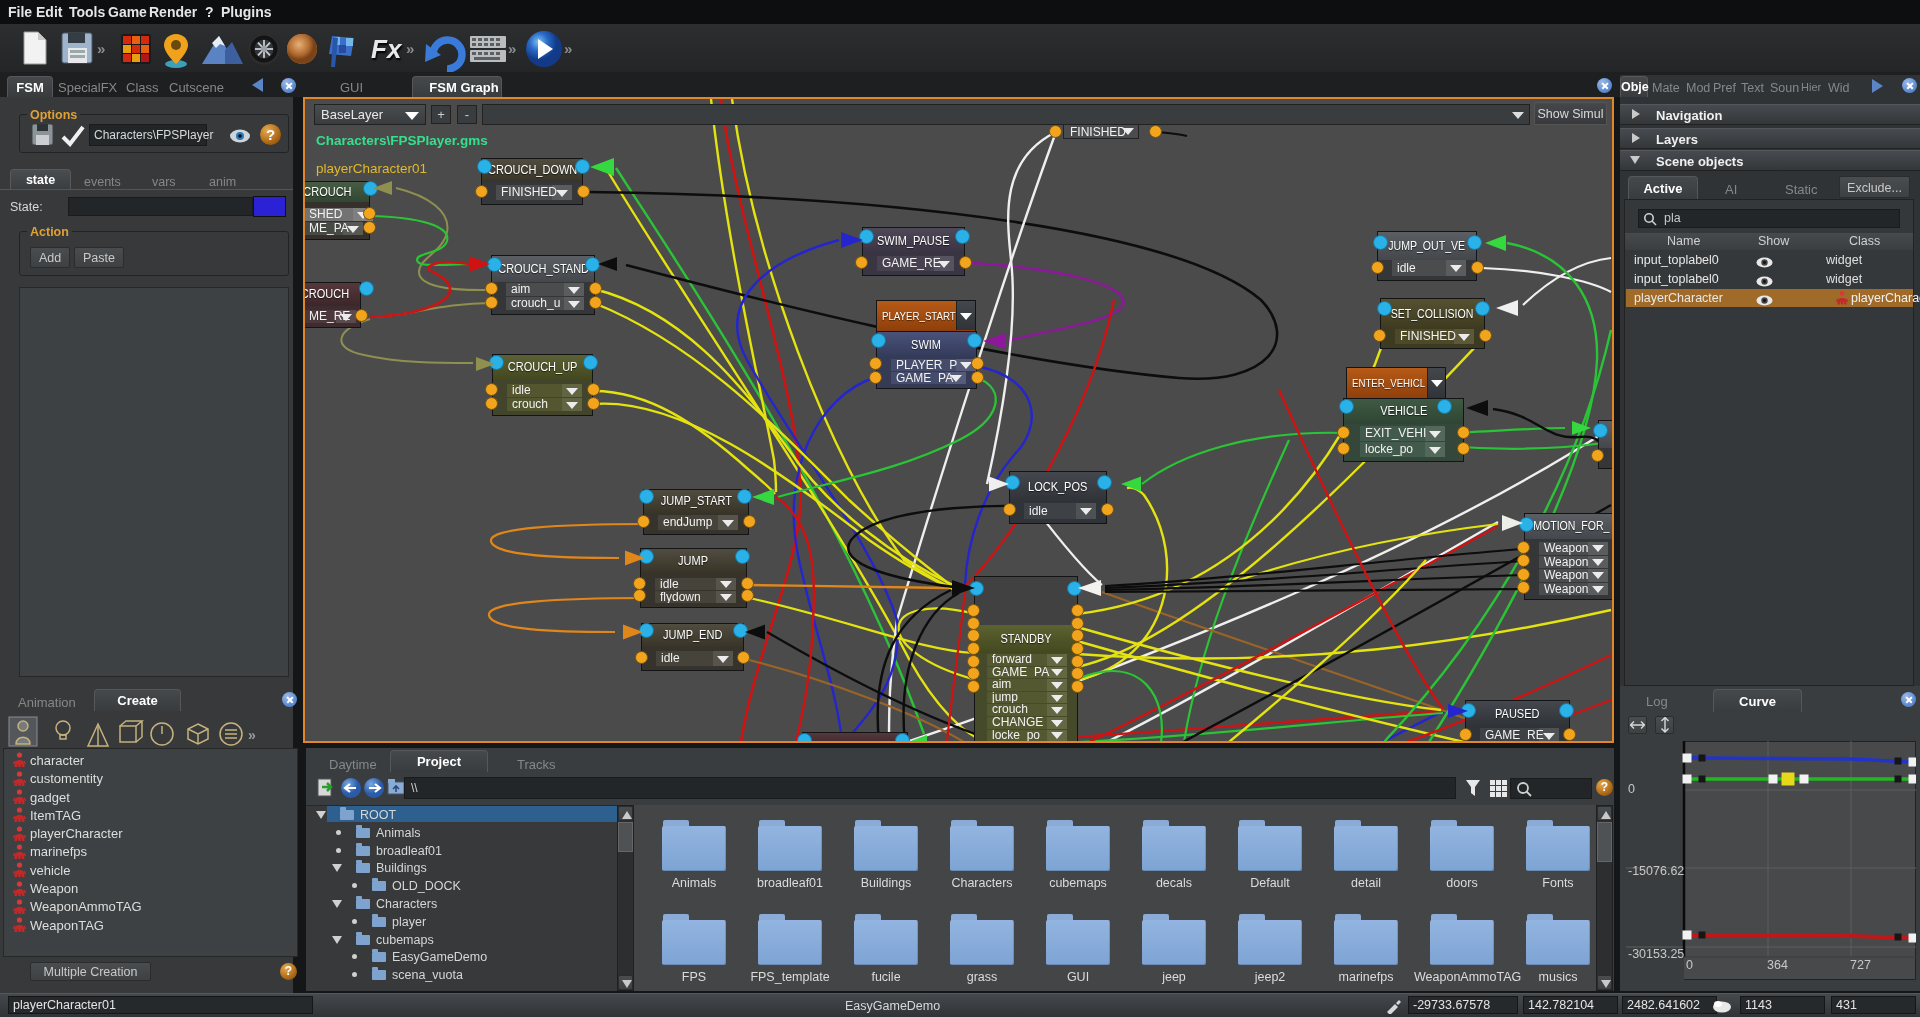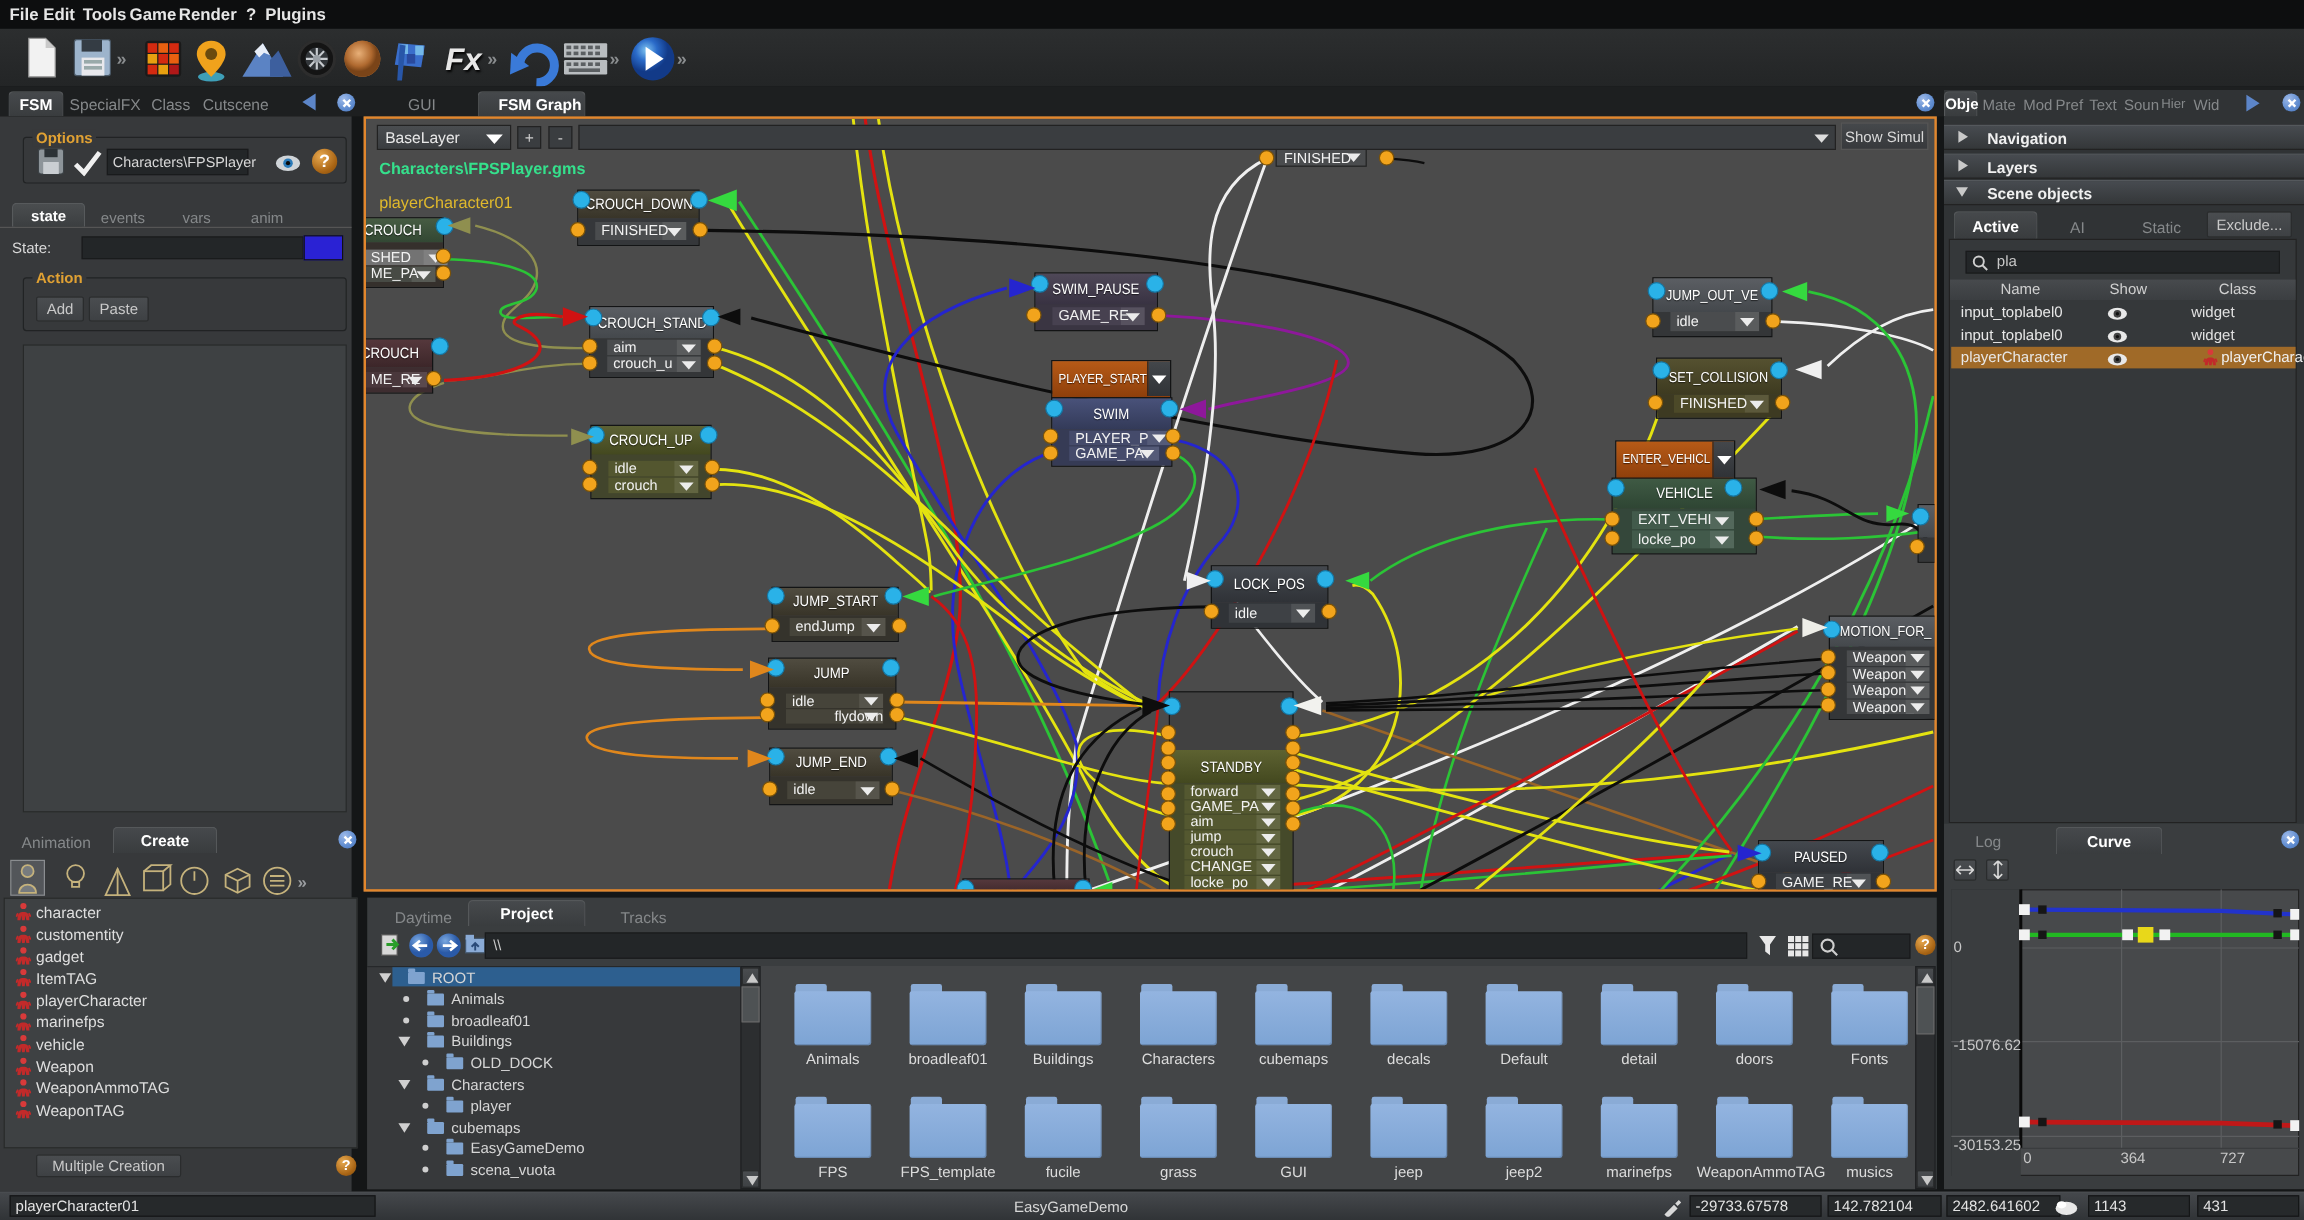--- a/index.html
+++ b/index.html
@@ -175,21 +175,21 @@
 </svg>
 </div>
 <div id="tabrow" class="abs"></div>
 <div class="tab-act abs" style="left:7px;top:76px;width:46px;height:21px;line-height:21px;">FSM</div>
 <span class="tab-gray abs" style="left:58px;top:80px;">SpecialFX</span>
 <span class="tab-gray abs" style="left:126px;top:80px;">Class</span>
 <span class="tab-gray abs" style="left:169px;top:80px;">Cutscene</span>
 <span class="tab-gray abs" style="left:340px;top:80px;">GUI</span>
 <div class="abs tri-l" style="left:252px;top:78px;"></div>
 <div class="xcirc abs" style="left:281px;top:78px;"></div>
-<div class="tab-act abs" style="left:398px;top:76px;width:90px;height:21px;line-height:21px;padding-left:14px;">FSM Graph</div>
+<div class="tab-act abs" style="left:412px;top:76px;width:90px;height:21px;line-height:21px;padding-left:14px;">FSM Graph</div>
 <div class="xcirc abs" style="left:1597px;top:78px;"></div>
 <div class="tab-act abs" style="left:1620px;top:76px;width:28px;height:21px;line-height:21px;font-size:12.5px;z-index:40;">Obje</div>
 <span class="tab-gray abs" style="left:1652px;top:81px;font-size:12.5px;z-index:40;">Mate</span>
 <span class="tab-gray abs" style="left:1686px;top:81px;font-size:12.5px;z-index:40;">Mod</span>
 <span class="tab-gray abs" style="left:1713px;top:81px;font-size:12.5px;z-index:40;">Pref</span>
 <span class="tab-gray abs" style="left:1741px;top:81px;font-size:12.5px;z-index:40;">Text</span>
 <span class="tab-gray abs" style="left:1770px;top:81px;font-size:12.5px;z-index:40;">Soun</span>
 <span class="tab-gray abs" style="left:1801px;top:81px;font-size:11px;z-index:40;">Hier</span>
 <span class="tab-gray abs" style="left:1828px;top:81px;font-size:12.5px;z-index:40;">Wid</span>
 <div class="abs tri-r" style="left:1872px;top:79px;z-index:40;"></div>
@@ -475,21 +475,21 @@
 </div>
 </div>
 <div class="bdot" style="left:334px;top:390px;"></div>
 <div class="bdot" style="left:432px;top:390px;"></div>
 <div class="dot" style="left:332px;top:416px;"></div>
 <div class="dot" style="left:438px;top:416px;"></div>
 <div class="node" style="left:335px;top:449px;width:107px;">
 <div class="nhd" style="height:24px;line-height:24px;font-size:12.5px;background:linear-gradient(#504c40,#383428);"><i>JUMP</i></div>
 <div class="nbody" style="height:34px;background:#35332c;">
 <div class="nrow" style="position:absolute;left:14px;top:5.0px;width:81px;height:12.0px;line-height:12.0px;background:#46443a;padding-left:5px;"><span class="ddb"></span>idle<span class="dd"></span></div>
-<div class="nrow" style="position:absolute;left:14px;top:18.0px;width:81px;height:12.0px;line-height:12.0px;background:#46443a;padding-left:5px;text-align:right;"><span class="ddb"></span>flydown<span class="dd"></span></div>
+<div class="nrow" style="position:absolute;left:14px;top:18.0px;width:81px;height:12.0px;line-height:12.0px;background:#46443a;padding-left:5px;"><span class="ddb"></span>flydown<span class="dd"></span></div>
 </div>
 </div>
 <div class="bdot" style="left:334px;top:450px;"></div>
 <div class="bdot" style="left:430px;top:450px;"></div>
 <div class="dot" style="left:328px;top:478px;"></div>
 <div class="dot" style="left:436px;top:478px;"></div>
 <div class="dot" style="left:328px;top:490px;"></div>
 <div class="dot" style="left:436px;top:490px;"></div>
 <div class="node" style="left:336px;top:524px;width:103px;">
 <div class="nhd" style="height:23px;line-height:23px;font-size:12.5px;background:linear-gradient(#504c40,#383428);"><i>JUMP_END</i></div>

